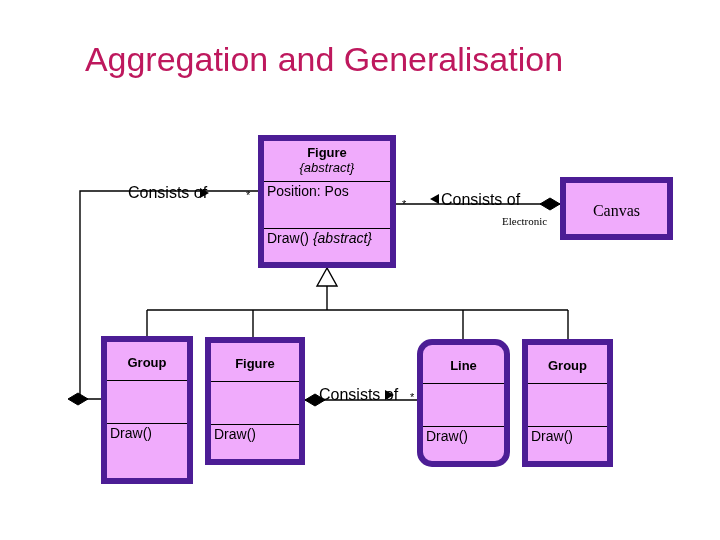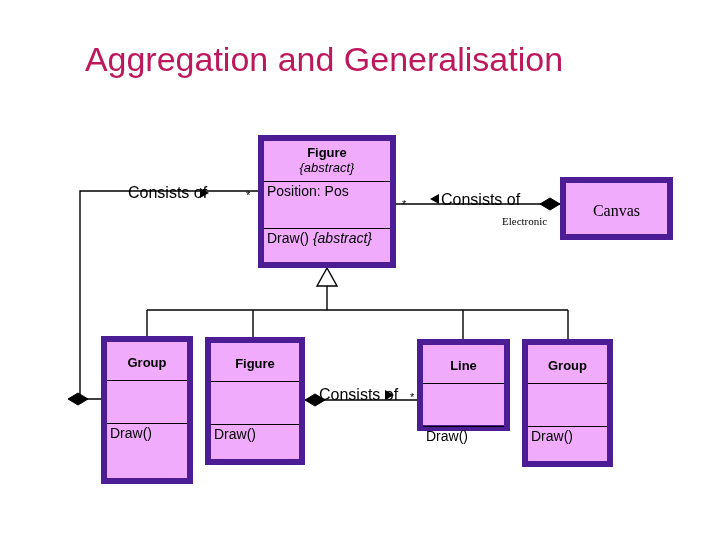--- a/index.html
+++ b/index.html
@@ -178,21 +178,21 @@
   </div>
 
   <div class="uml-box" style="left:205px; top:337px; width:100px; height:128px;">
     <div class="uml-name" style="padding-top:13px;">Figure</div>
     <div class="sep" style="height:43px; margin-top:10px;"></div>
     <div class="sep" style="height:41px;">
       <div class="uml-op">Draw()</div>
     </div>
   </div>
 
-  <div class="uml-box" style="left:417px; top:339px; width:93px; height:92px;">
+  <div class="uml-box" style="left:417px; top:339px; width:93px; height:128px;border-radius:15px;">
     <div class="uml-name" style="padding-top:13px;">Line</div>
     <div class="sep" style="height:43px; margin-top:10px;"></div>
     <div class="sep" style="height:41px;">
       <div class="uml-op">Draw()</div>
     </div>
   </div>
 
   <div class="uml-box" style="left:522px; top:339px; width:91px; height:128px;">
     <div class="uml-name" style="padding-top:13px;">Group</div>
     <div class="sep" style="height:43px; margin-top:10px;"></div>

